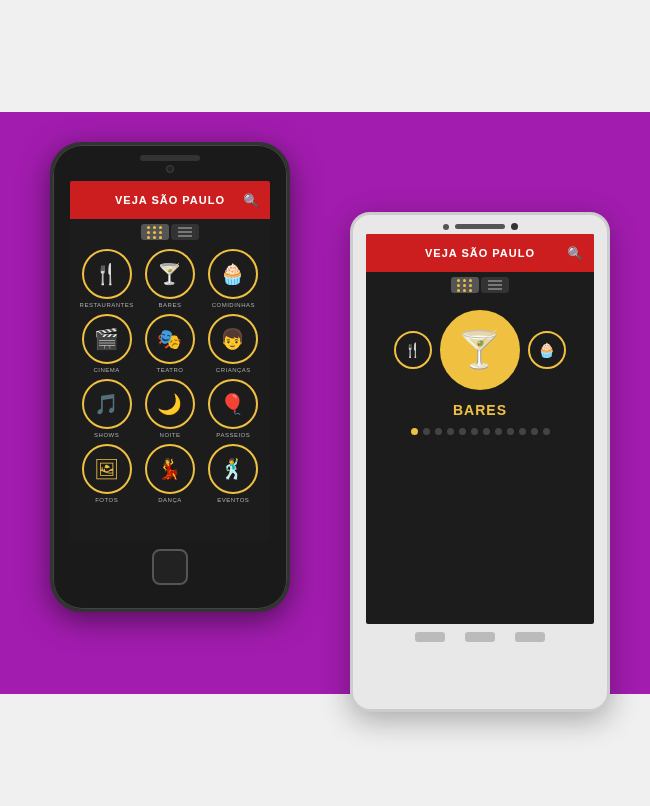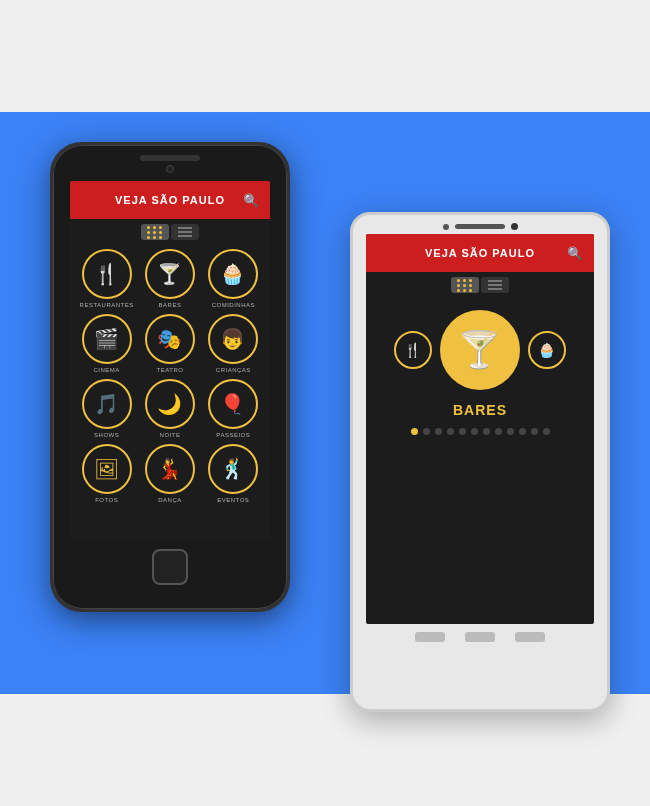--- a/index.html
+++ b/index.html
@@ -11,21 +11,21 @@
       align-items: center;
       justify-content: center;
       font-family: Arial, Helvetica, sans-serif;
       overflow: hidden;
     }
 
     .scene {
       position: relative;
       width: 650px;
       height: 582px;
-      background: #3b82f6;
+      background: #a21caf;
       display: flex;
       align-items: center;
       justify-content: center;
     }
 
     
     .iphone {
       position: absolute;
       left: 50px;
       top: 30px;

